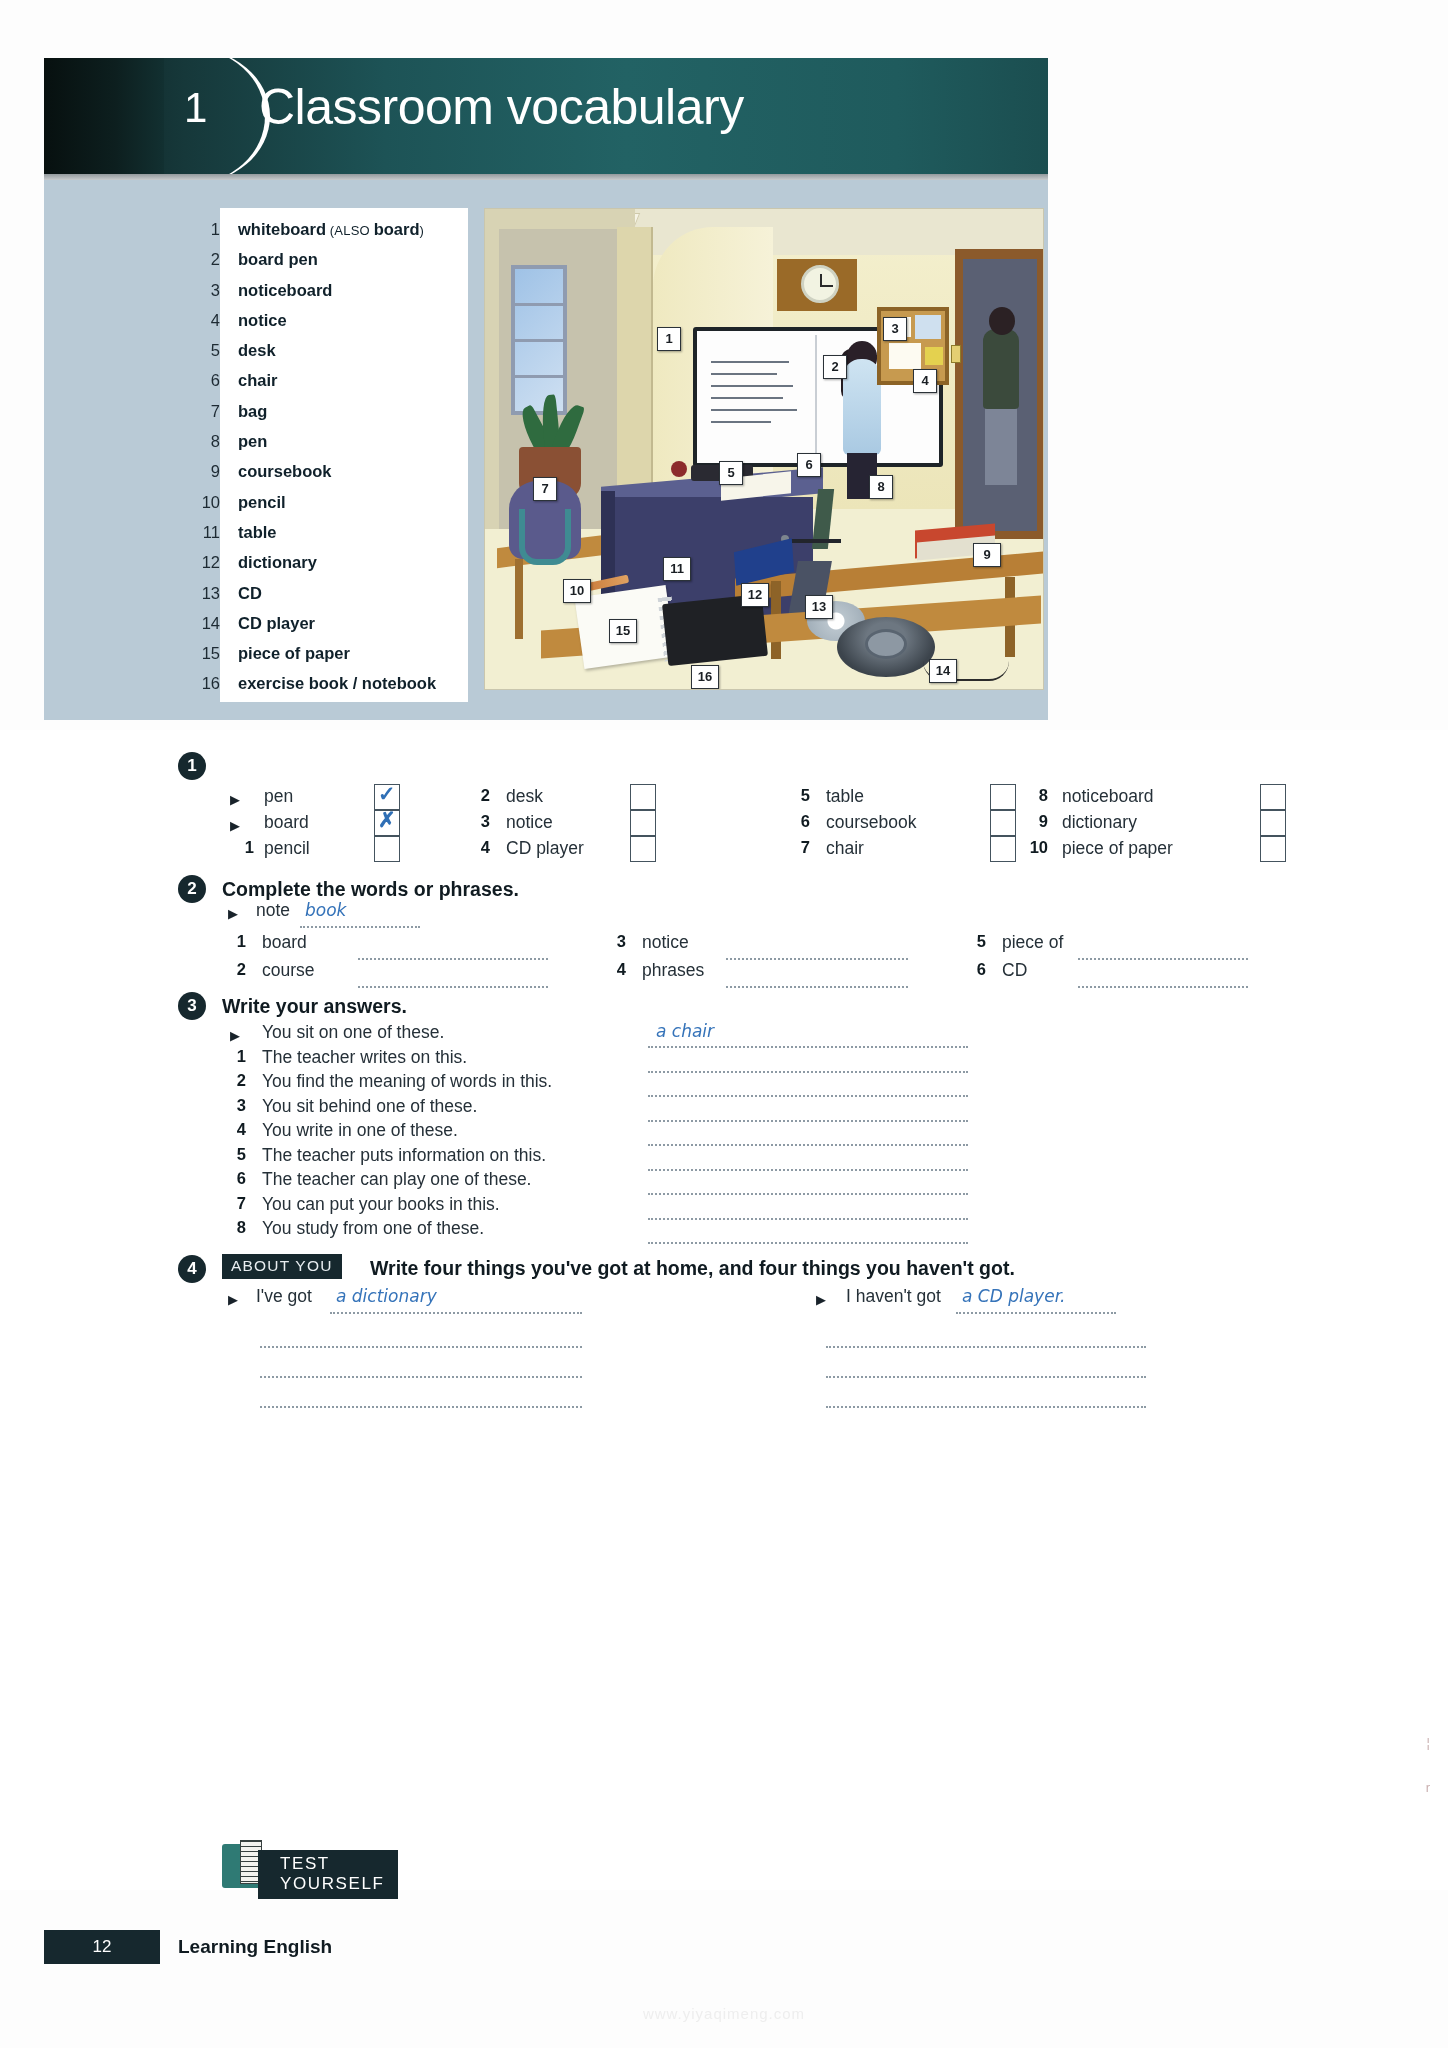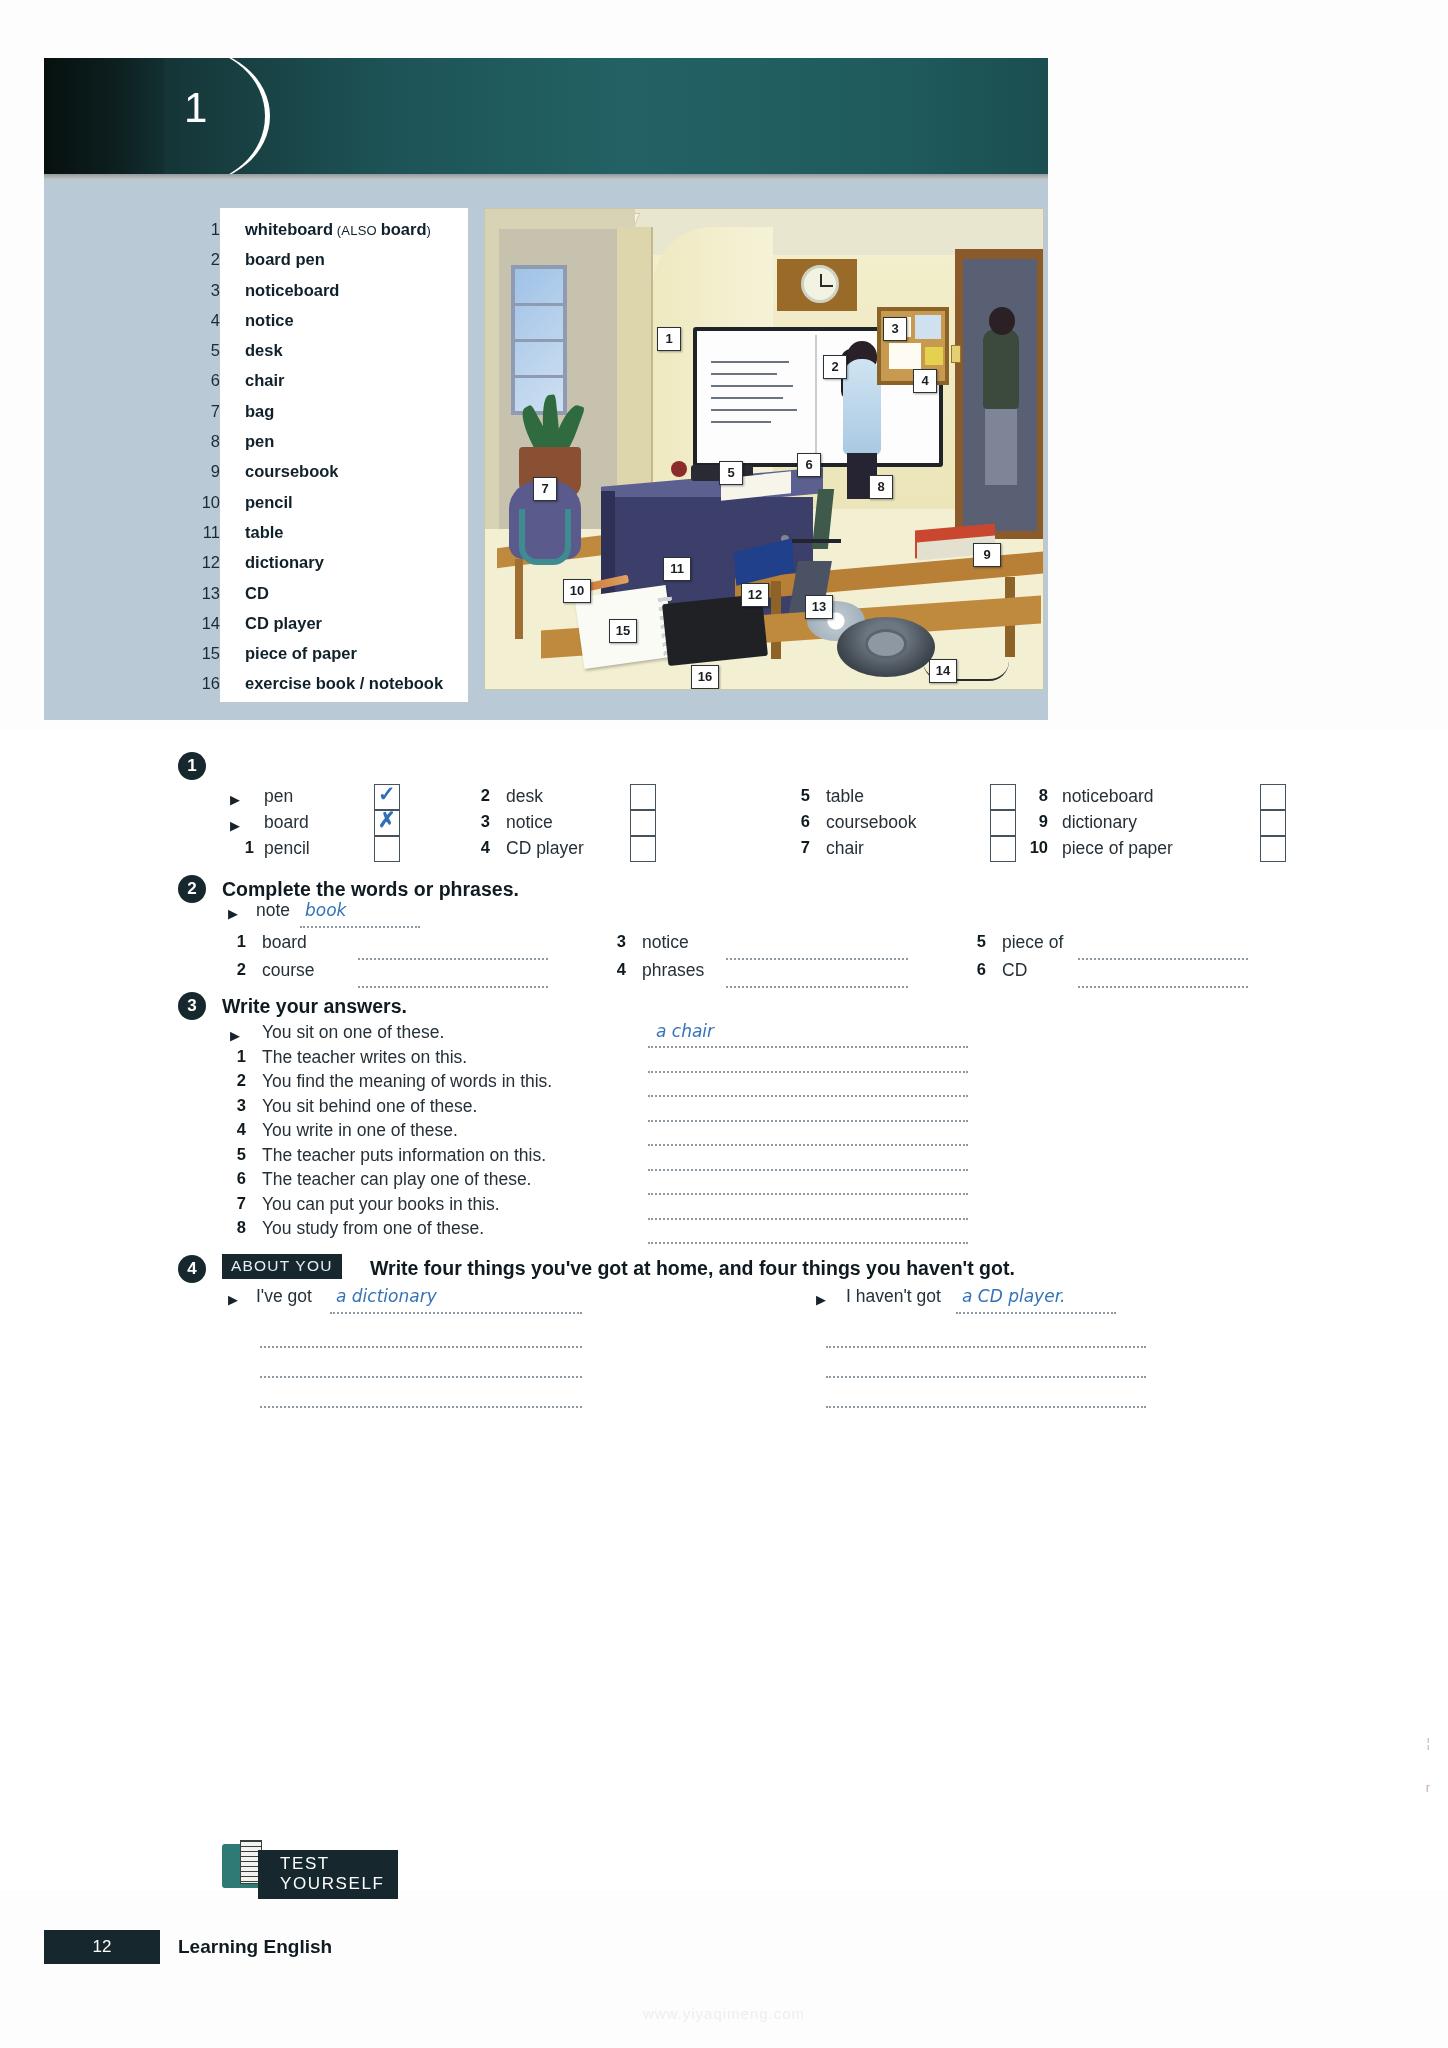--- a/index.html
+++ b/index.html
@@ -58,21 +58,21 @@
   .vocab-list { position:absolute; left:0; top:0; width:430px; }
   .vocab-row {
     position:relative; height:30.3px; line-height:30.3px;
     font-size:16.5px;
   }
   .vocab-row .num {
     position:absolute; left:0; width:38px; text-align:right;
     color:#1d2a33; font-weight:400;
   }
   .vocab-row .word {
-    position:absolute; left:63px;
+    position:absolute; left:56px;
     color:#10212b; font-weight:bold;
   }
   .vocab-row .word .also {
     font-weight:normal; font-size:13px; letter-spacing:.2px;
   }
   .vocab-row .word .alsoBold { font-weight:bold; font-size:16.5px; }
 
   
   .illus {
     position:absolute; left:440px; top:28px; width:560px; height:482px;
@@ -197,20 +197,21 @@
 </style>
 </head>
 <body>
 
 <div id="page">
 
   <div class="banner">
     <div class="dark-left"></div>
     <div class="paren"></div>
     <div class="unit-num">1</div>
+    <div class="unit-title">Classroom vocabulary</div>
   </div>
   <div class="banner-shadow"></div>
 
   <div class="blue-panel">
 
     <div class="vocab-box"></div>
     <div class="vocab-list" id="vocab-list" style="left:138px; top:34px;">
         <div class="vocab-row">
           <span class="num">1</span>
           <span class="word"><span>whiteboard</span><span class="also"> (ALSO </span><span class="alsoBold">board</span><span class="also">)</span></span>

